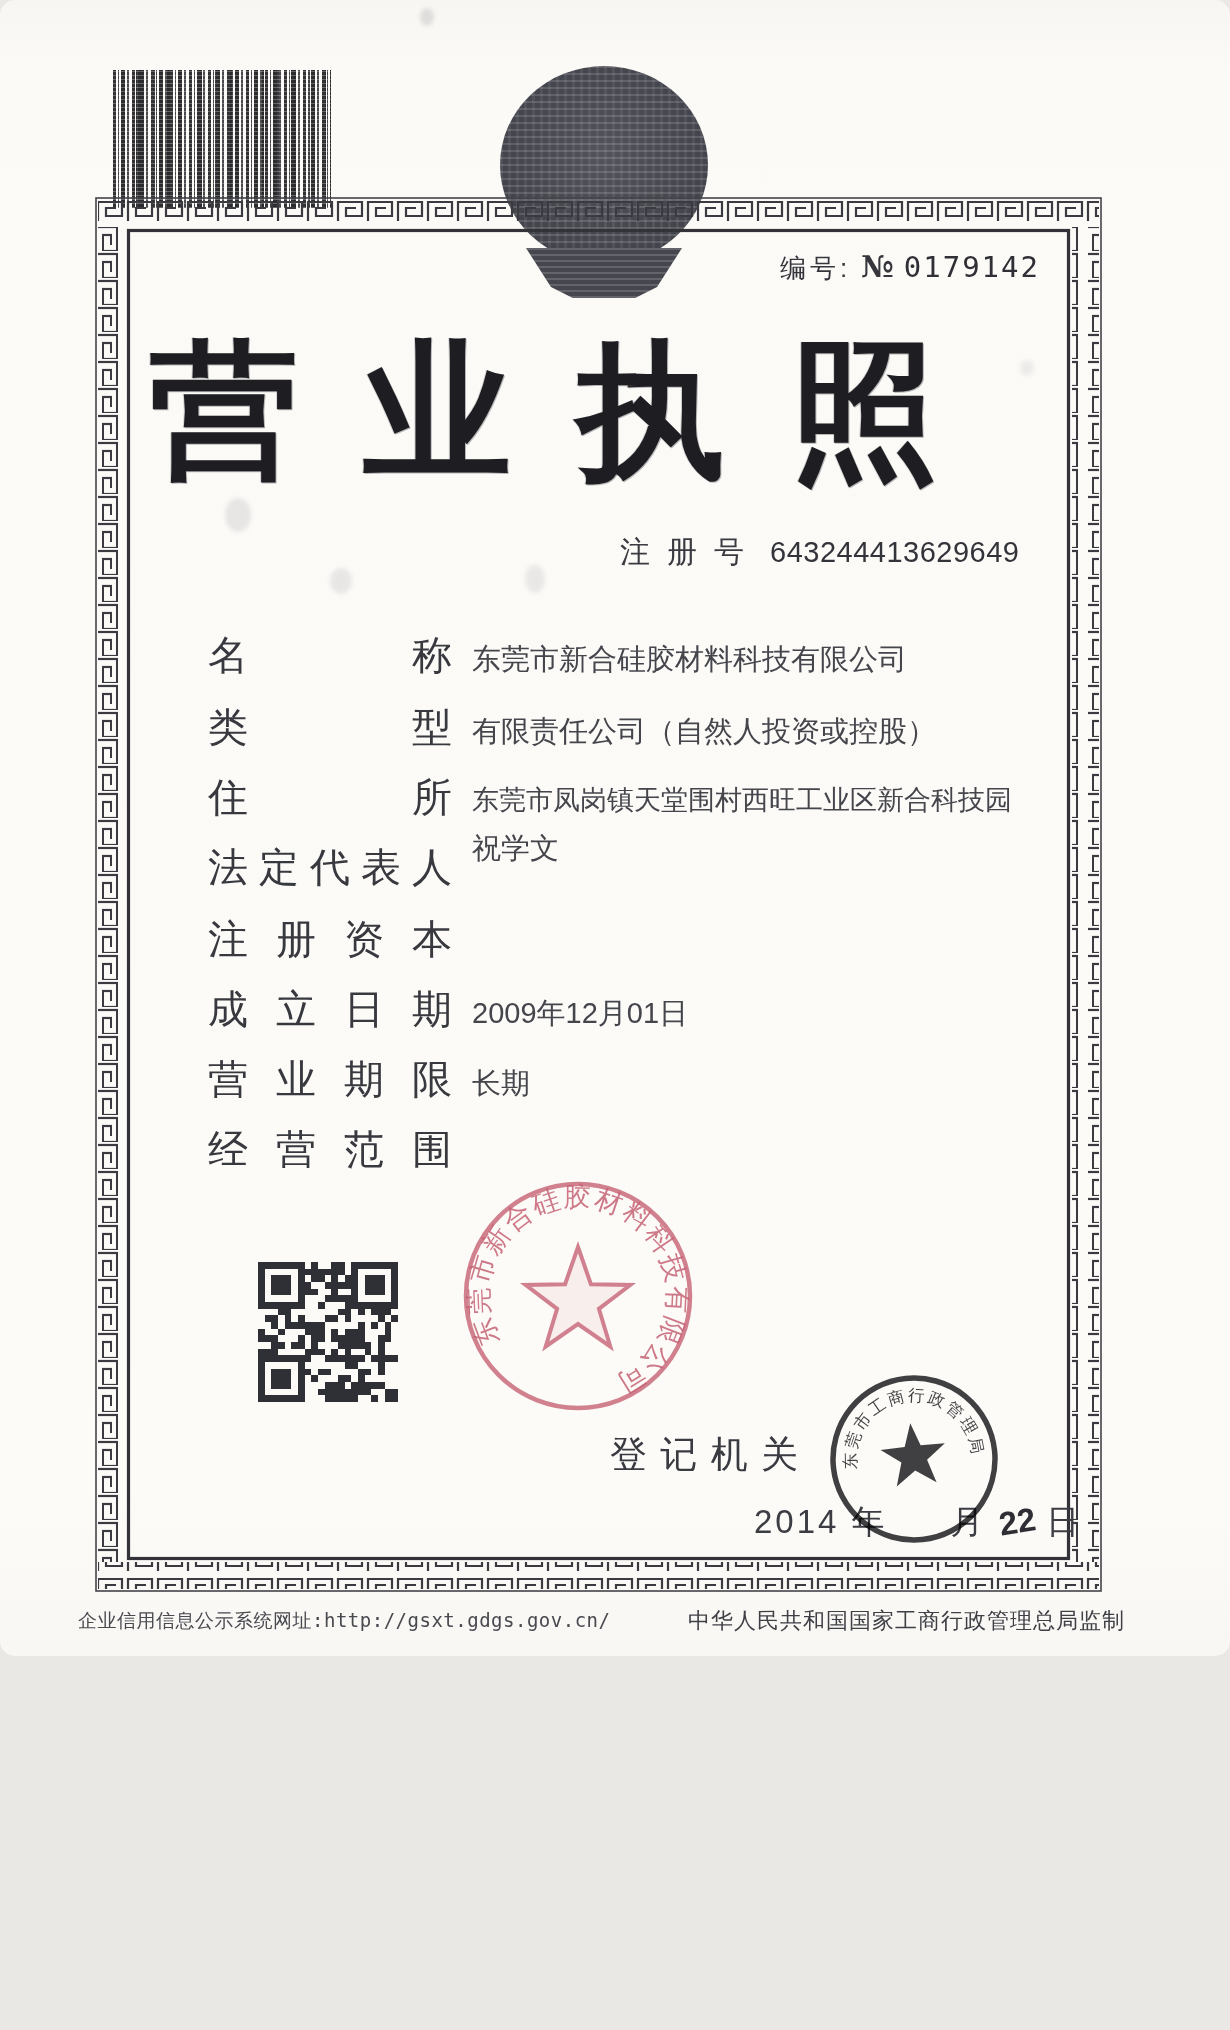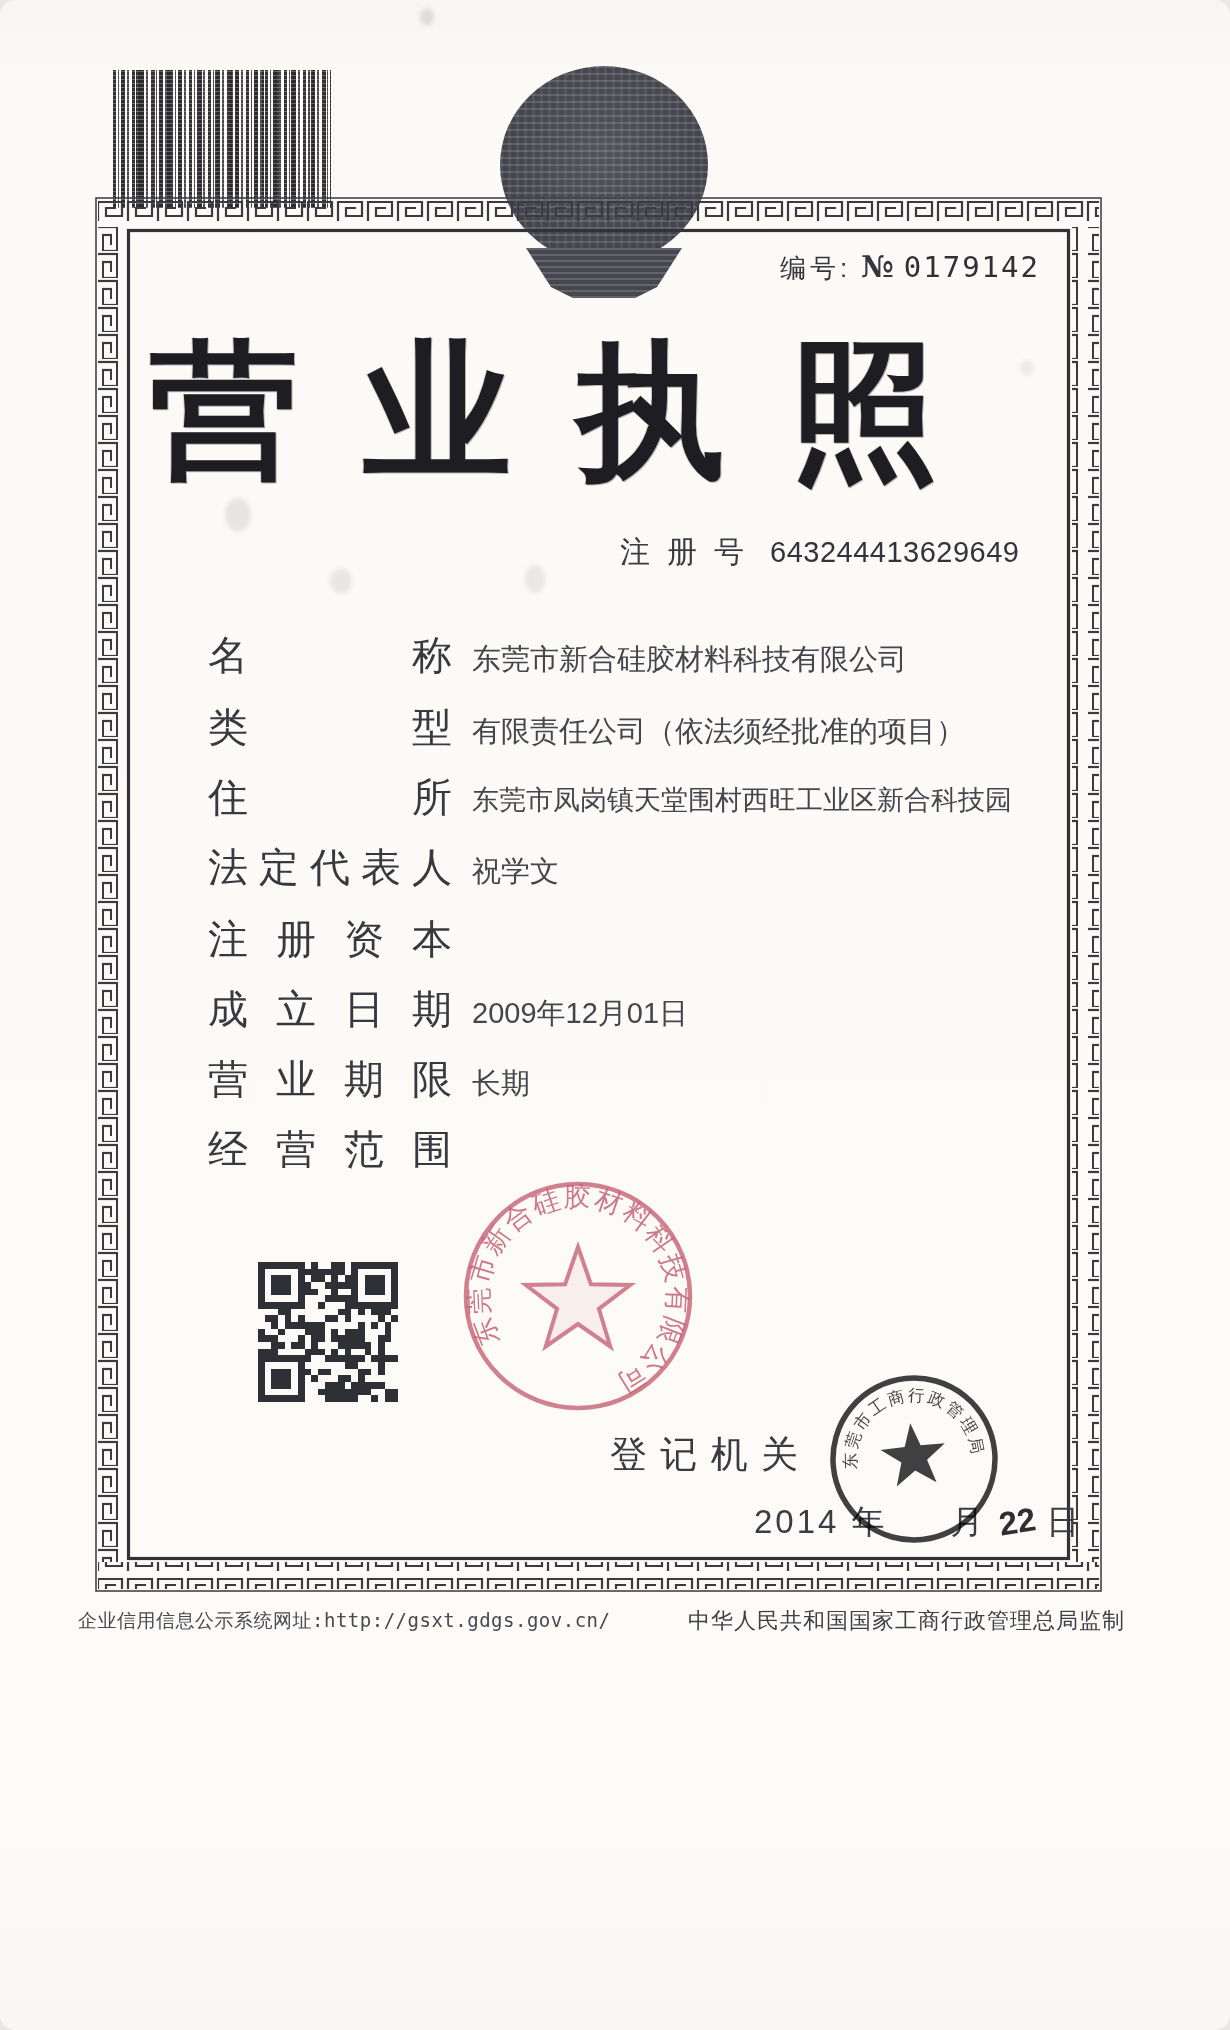--- a/index.html
+++ b/index.html
@@ -1,17 +1,17 @@
 <!DOCTYPE html>
 <html><head>
 <meta charset="utf-8">
 <style>
   html,body{margin:0;padding:0;background:#e9e8e4;}
   .screen{
-    position:relative;width:1230px;height:2030px;overflow:hidden;
+    position:relative;width:1230px;height:1656px;overflow:hidden;
     background:linear-gradient(180deg,#f7f6f2 0%,#fbfaf7 4%,#fcfbf8 90%,#f8f7f3 100%);
     font-family:"Liberation Sans",sans-serif;color:#3c3c42;border-radius:15px;
   }
   .abs{position:absolute;}
   
   .barcode{
     left:113px;top:70px;width:218px;height:138px;opacity:.88;filter:blur(.3px);
     background:
       repeating-linear-gradient(0deg, rgba(255,255,255,.28) 0 1px, transparent 1px 4px),
       repeating-linear-gradient(90deg,#17171a 0 3px,transparent 3px 5px,#2c2c30 5px 6px,transparent 6px 8px,#101013 8px 12px,transparent 12px 14px,#333338 14px 16px,transparent 16px 19px),
@@ -136,36 +136,36 @@
   <div class="abs field-label" style="top:628px" data-justify="">
       <span>名</span>
       <span>称</span>
     </div>
   <div class="abs field-value" style="top:640px">东莞市新合硅胶材料科技有限公司</div>
 
   <div class="abs field-label" style="top:700px" data-justify="">
       <span>类</span>
       <span>型</span>
     </div>
-  <div class="abs field-value" style="top:712px">有限责任公司（依法须经批准的项目）</div>
+  <div class="abs field-value" style="top:712px">有限责任公司（自然人投资或控股）</div>
 
   <div class="abs field-label" style="top:770px" data-justify="">
       <span>住</span>
       <span>所</span>
     </div>
   <div class="abs field-value" style="top:782px;font-size:27px">东莞市凤岗镇天堂围村西旺工业区新合科技园</div>
 
   <div class="abs field-label" style="top:840px" data-justify="">
       <span>法</span>
       <span>定</span>
       <span>代</span>
       <span>表</span>
       <span>人</span>
     </div>
-  <div class="abs field-value" style="top:852px">祝学文</div>
+  <div class="abs field-value" style="top:829px">祝学文</div>
 
   <div class="abs field-label" style="top:912px" data-justify="">
       <span>注</span>
       <span>册</span>
       <span>资</span>
       <span>本</span>
     </div>
 
   <div class="abs field-label" style="top:982px" data-justify="">
       <span>成</span>

